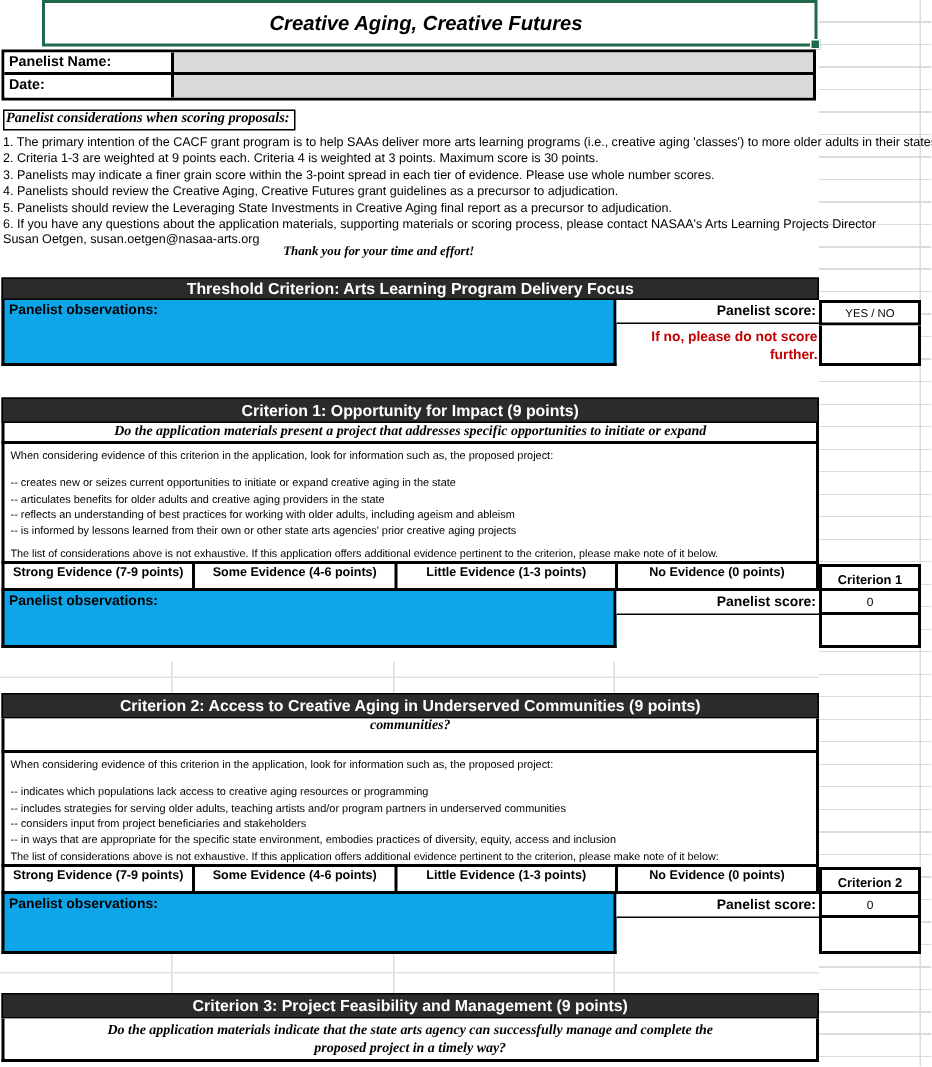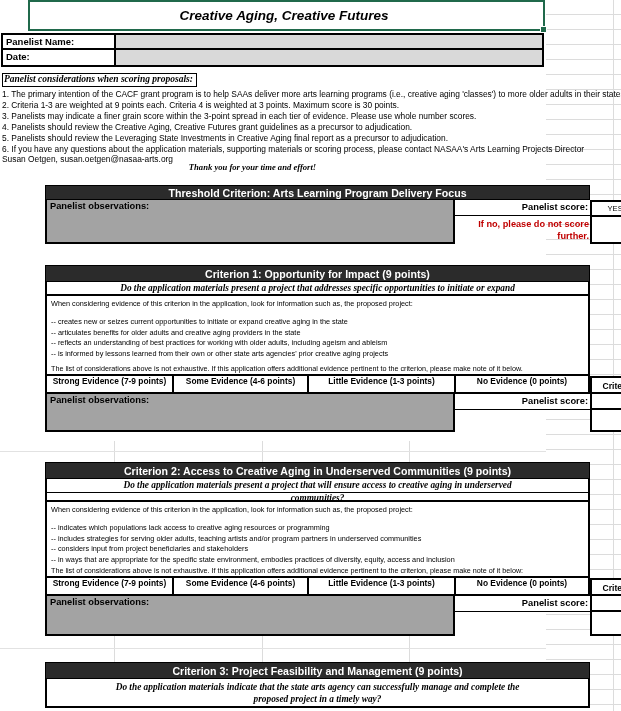--- a/index.html
+++ b/index.html
@@ -5,21 +5,21 @@
   * { margin:0; padding:0; box-sizing:border-box; }
   body { background:#fff; }
   .page { position:relative; width:621px; height:711px; background:#fff; overflow:hidden;
           font-family:"Liberation Sans", sans-serif; color:#000; }
 
   
   .rm-grid { position:absolute; left:546px; top:0; width:75px; height:711px; z-index:0;
              background:repeating-linear-gradient(to bottom, transparent 0 14px, #dcdcdc 14px 15px); }
   .rm-vline { position:absolute; left:67px; top:0; width:1px; height:100%; background:#dcdcdc; }
 
-  .sec { position:absolute; z-index:2;padding-left:44px; }
+  .sec { position:absolute; z-index:2; }
 
   
   .title-box { position:absolute; left:28px; top:0; width:517px; height:31px; z-index:3;
                border:2px solid #20694b; background:#fff; display:flex; align-items:center;
                justify-content:center; font-size:13.5px; font-weight:700; white-space:nowrap; }
   .title-italic { font-style:italic; margin-right:5px; }
   .fill-handle { position:absolute; right:-4px; bottom:-4px; width:7px; height:7px;
                  background:#20694b; border:1px solid #fff; }
 
   
@@ -62,21 +62,21 @@
   .ev-grid { position:absolute; left:0; top:0; width:545px; height:18px;
              border:2px solid #000; border-top:0; display:flex; background:#fff; }
   .ev-cell { border-right:2px solid #000; overflow:hidden; text-align:center; font-weight:700;
              font-size:8.4px; line-height:8.8px; padding-top:1px; }
   .ev-cell:last-child { border-right:0; }
   .crit-cell { position:absolute; left:545px; top:0; width:68px; height:18px; background:#fff;
                border:2px solid #000; border-top:2px solid #000; display:flex; align-items:center;
                justify-content:center; font-weight:700; font-size:8.6px; padding-top:2px; }
 
   .obs-area { position:relative; }
-  .obs-gray { position:absolute; left:0; top:0; width:410px; background:#a3a3a3;
+  .obs-gray { position:absolute; left:0; top:0; width:410px; background:#0ea5e9;
               border:2px solid #000; border-top:0; font-weight:700; font-size:9.3px; padding:1px 3px; }
   .score-label { position:absolute; left:410px; top:0; width:136px; height:16px; background:#fff;
                  text-align:right; font-weight:700; font-size:9.3px; padding:2px 3px 0 0;
                  border-bottom:1px solid #000; }
   .score-cell { position:absolute; left:545px; top:0; width:68px; height:17px; background:#fff;
                 border:2px solid #000; display:flex; align-items:center; justify-content:center;
                 font-size:8px; }
   .below-score { position:absolute; left:545px; top:17px; width:68px; background:#fff;
                  border:2px solid #000; border-top:0; }
   .warning { position:absolute; left:408px; width:138px; text-align:right; color:#c00000;
@@ -184,21 +184,20 @@
       </div>
       <div class="score-label">Panelist score:</div>
       <div class="score-cell" style="height:16px; border-top:0;">0</div>
       <div class="below-score" style="top:16px; height:22px;"></div>
     </div>
   </div>
 
   <div class="sec" style="left:1px; top:462px; width:614px;">
     <div class="bar">Criterion 2: Access to Creative Aging in Underserved Communities (9 points)</div>
     <div class="question" style="height:23px;">
-      <div class="q-line1">Do the application materials present a project that will ensure access to creative aging in underserved</div>
       <div class="q-line2">communities?</div>
     </div>
     <div class="content-box" style="height:76px;">
       <div>When considering evidence of this criterion in the application, look for information such as, the proposed project:</div>
       <div class="bullets">
         <div class="bullet">-- indicates which populations lack access to creative aging resources or programming</div>
         <div class="bullet">-- includes strategies for serving older adults, teaching artists and/or program partners in underserved communities</div>
         <div class="bullet">-- considers input from project beneficiaries and stakeholders</div>
         <div class="bullet">-- in ways that are appropriate for the specific state environment, embodies practices of diversity, equity, access and inclusion</div>
       </div>

